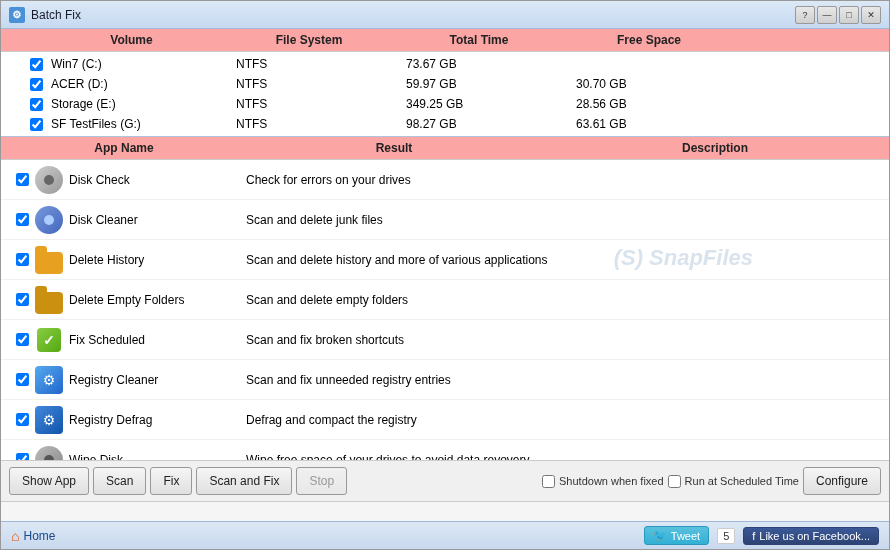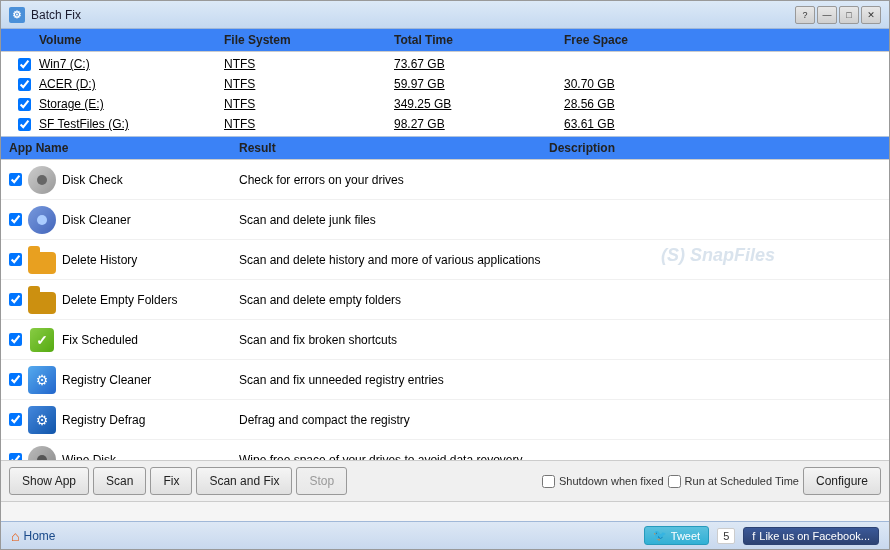--- a/index.html
+++ b/index.html
@@ -69,55 +69,55 @@
       flex-direction: column;
       overflow: hidden;
     }
     .drives-section {
       border-bottom: 1px solid #b0c4de;
       flex-shrink: 0;
     }
     .table-header {
       display: grid;
       padding: 4px 8px;
-      background: #3b82f6;
+      background: #fca5a5;
       border-bottom: 1px solid #ccc;
       font-weight: bold;
       color: #333;
+      text-align: center;
     }
     .drives-header {
       grid-template-columns: 30px 185px 170px 170px 170px 1fr;
     }
     .drives-rows {
       padding: 2px 0;
     }
     .drive-row {
       display: grid;
       grid-template-columns: 30px 185px 170px 170px 170px 1fr;
-      padding: 3px 8px;
-      align-items: center;
-      text-decoration: underline;
+      padding: 3px 20px;
+      align-items: center;
     }
     .apps-section {
       flex: 1;
       overflow: hidden;
       display: flex;
       flex-direction: column;
     }
     .apps-header {
       grid-template-columns: 230px 310px 1fr;
     }
     .apps-rows {
       flex: 1;
       overflow-y: auto;
     }
     .app-row {
       display: grid;
       grid-template-columns: 230px 310px 1fr;
-      padding: 4px 8px;
+      padding: 4px 15px;
       align-items: center;
       border-bottom: 1px solid #f0f0f0;
       min-height: 40px;
     }
     .app-name-cell {
       display: flex;
       align-items: center;
       gap: 6px;
     }
     .app-icon {
@@ -134,25 +134,25 @@
       justify-content: center;
     }
     input[type=checkbox] {
       width: 13px;
       height: 13px;
       cursor: pointer;
     }
     .watermark {
       position: absolute;
       color: rgba(180,200,220,0.5);
-      font-size: 18px;
+      font-size: 22px;
       font-style: italic;
       font-weight: bold;
       pointer-events: none;
-      right: 114px;
+      right: 136px;
       top: 50%;
       margin-left: 32px;
     }
     .bottom-bar {
       background: #f0f0f0;
       border-top: 1px solid #ccc;
       padding: 6px 8px;
       display: flex;
       align-items: center;
       gap: 4px;

